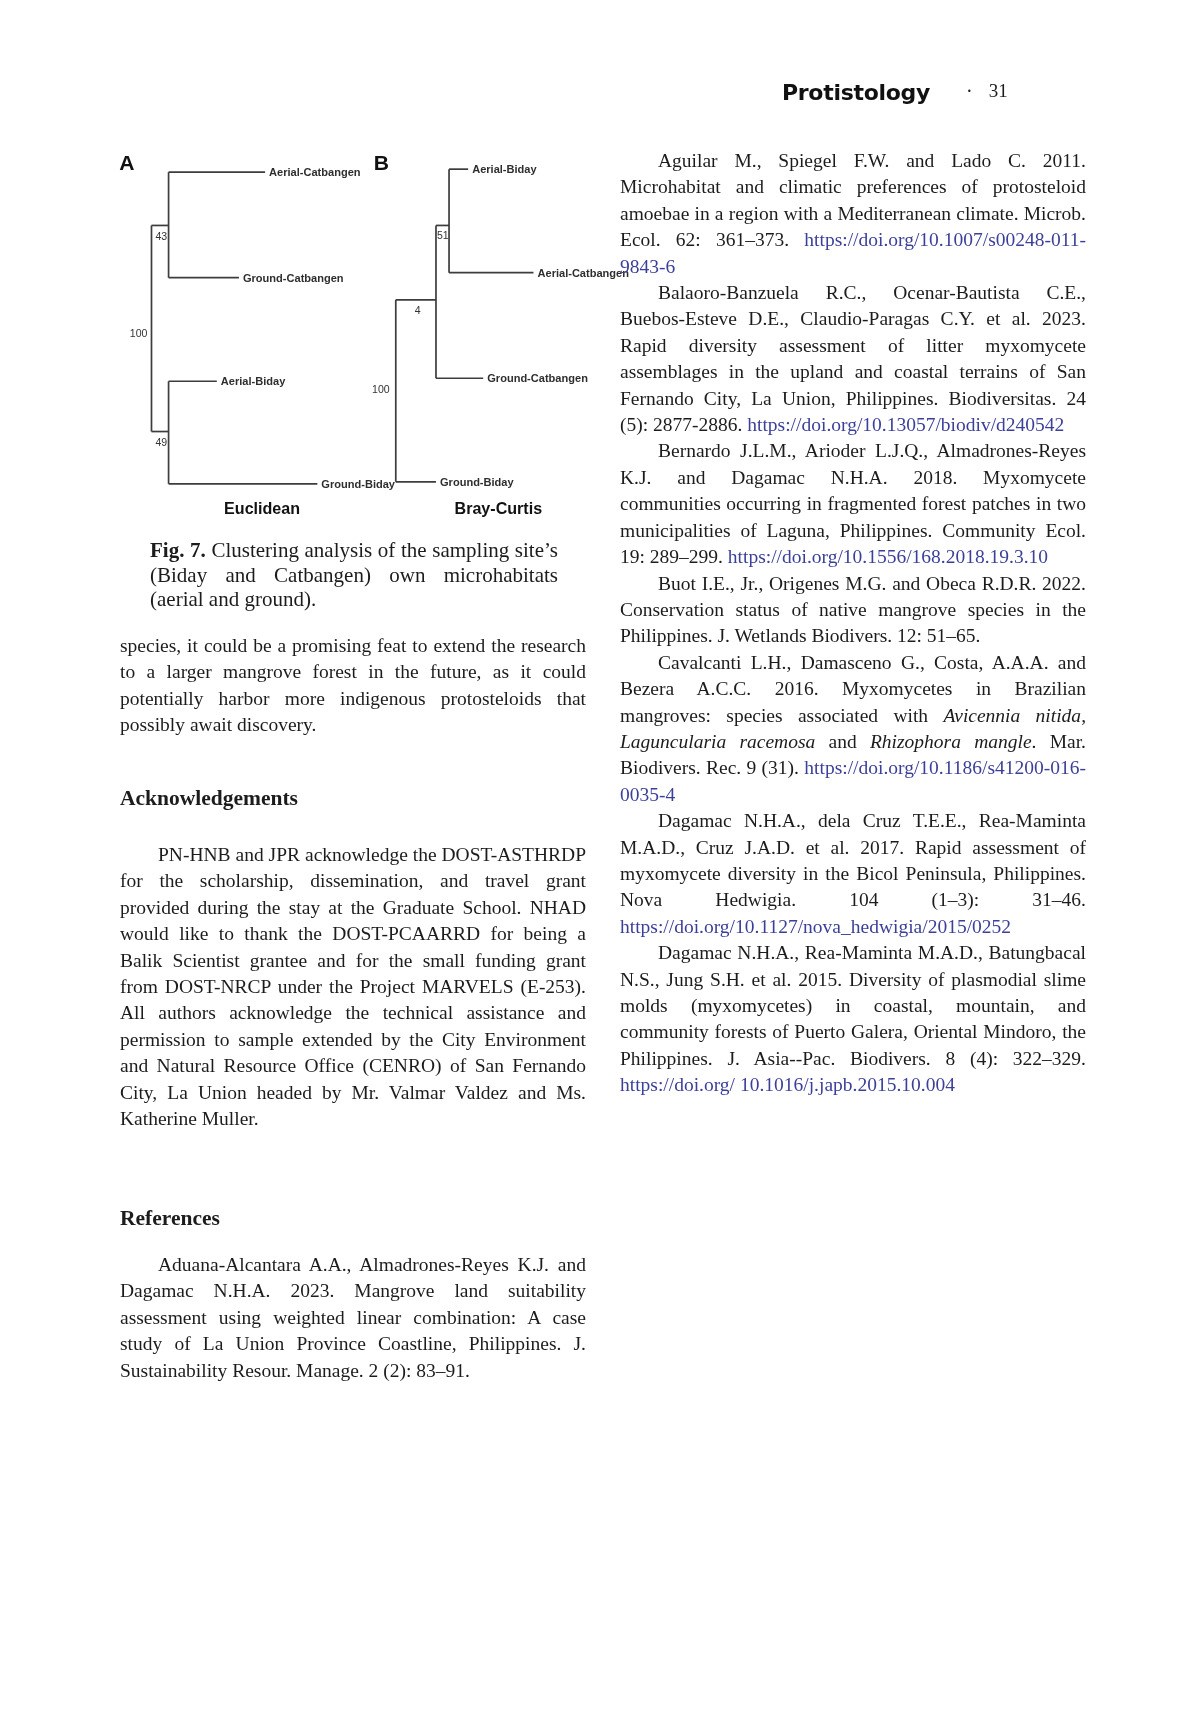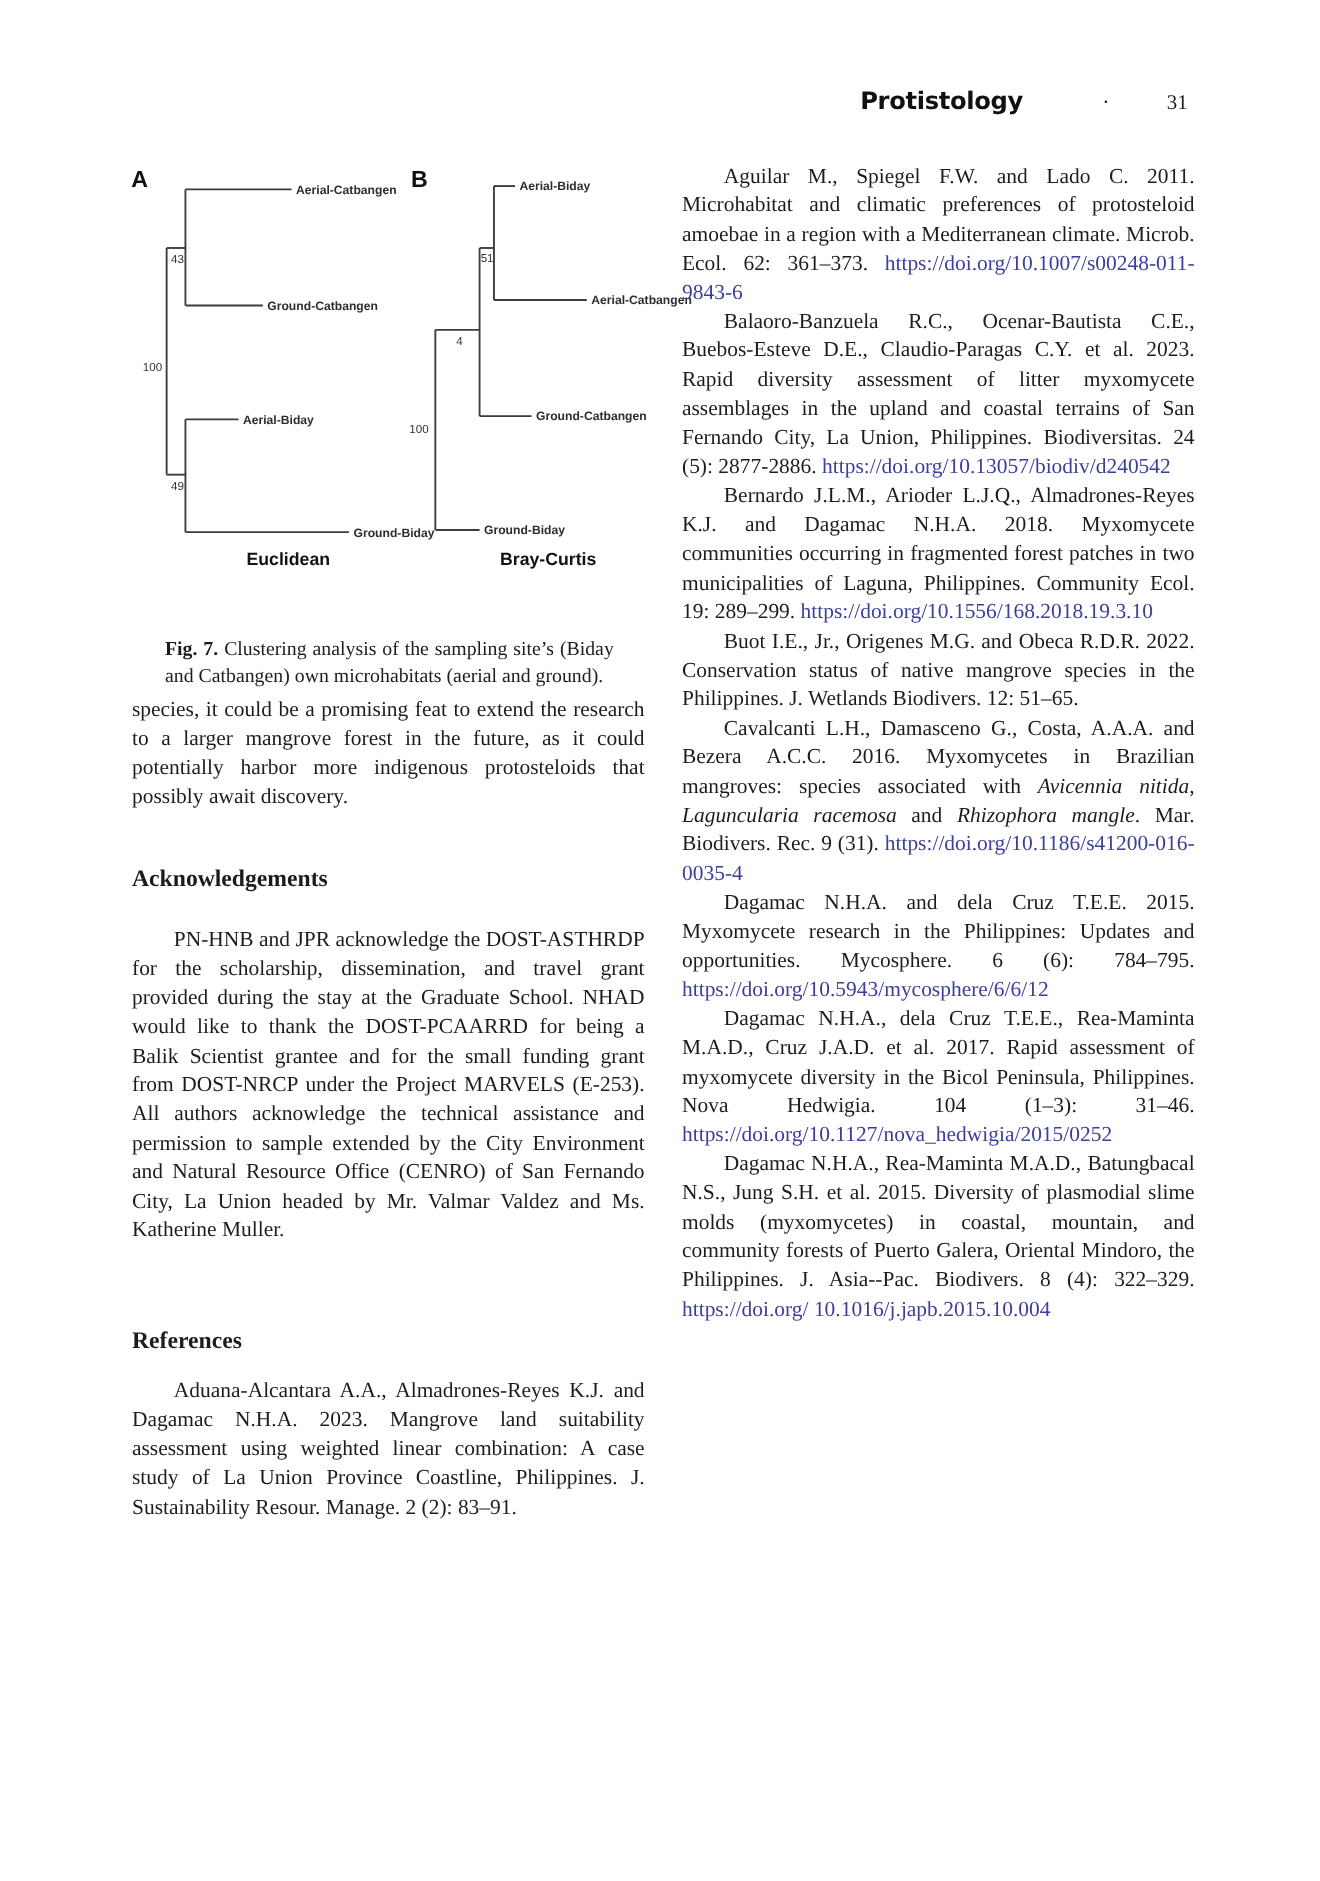--- a/index.html
+++ b/index.html
@@ -10,41 +10,41 @@
   * { margin: 0; padding: 0; box-sizing: border-box; }
   html, body { background: #ffffff; }
   body {
     width: 1200px; height: 1710px; position: relative;
     font-family: "Liberation Serif", serif;
     color: var(--text-color);
     overflow: hidden;
   }
   .header {
     position: absolute; top: 80px; left: 782px;
-    display: flex; align-items: flex-end; gap: 36px;
+    display: flex; align-items: flex-start;
   }
   .journal-name {
     font-family: "DejaVu Sans", sans-serif;
     font-weight: bold; font-size: 22px; letter-spacing: -0.3px;
     color: #111;
   }
   .header-dot { margin-left: 36px; font-size: 20px; }
   .page-number { margin-left: 16px; font-size: 19px; }
 
   .figure-svg { position: absolute; left: 110px; top: 140px; overflow: visible; }
   .figure-svg line { stroke: var(--line-color); stroke-width: 1.7; }
   .figure-svg text { font-family: "Liberation Sans", sans-serif; }
   .leaf-label { font-size: 11px; font-weight: bold; fill: #2e2e2e; }
   .support { font-size: 10.5px; fill: #333333; }
   .panel-label { font-size: 21px; font-weight: bold; fill: #111111; }
   .method-label { font-size: 16px; font-weight: bold; fill: #111111; text-anchor: middle; }
 
   .caption {
     position: absolute; left: 150px; top: 538px; width: 408px;
-    font-size: 18px; line-height: 24.6px; text-align: justify; margin-top: 39px;
+    font-size: 21px; line-height: 24.6px; text-align: justify;
   }
   .cap-label { font-weight: bold; }
 
   .body-par {
     position: absolute; left: 120px; top: 633px; width: 466px;
     font-size: 19.5px; line-height: 26.3px; text-align: justify;
   }
   .section-heading {
     position: absolute; left: 120px;
     font-size: 21.5px; font-weight: bold; text-align: center;
@@ -135,16 +135,15 @@
 <div class="refs" id="refs-left">
   <p class="ref"><span class="seg-plain">Aduana-Alcantara A.A., Almadrones-Reyes K.J. and Dagamac N.H.A. 2023. Mangrove land suitability assessment using weighted linear combination: A case study of La Union Province Coastline, Philippines. J. Sustainability Resour. Manage. 2 (2): 83–91.</span></p>
 </div>
 
 <div class="refs" id="refs-right">
   <p class="ref"><span class="seg-plain">Aguilar M., Spiegel F.W. and Lado C. 2011. Microhabitat and climatic preferences of protosteloid amoebae in a region with a Mediterranean climate. Microb. Ecol. 62: 361–373. </span><a href="#" class="seg-link">https://doi.org/10.1007/s00248-011-9843-6</a></p>
   <p class="ref"><span class="seg-plain">Balaoro-Banzuela R.C., Ocenar-Bautista C.E., Buebos-Esteve D.E., Claudio-Paragas C.Y. et al. 2023. Rapid diversity assessment of litter myxomycete assemblages in the upland and coastal terrains of San Fernando City, La Union, Philippines. Biodiversitas. 24 (5): 2877-2886. </span><a href="#" class="seg-link">https://doi.org/10.13057/biodiv/d240542</a></p>
   <p class="ref"><span class="seg-plain">Bernardo J.L.M., Arioder L.J.Q., Almadrones-Reyes K.J. and Dagamac N.H.A. 2018. Myxomycete communities occurring in fragmented forest patches in two municipalities of Laguna, Philippines. Community Ecol. 19: 289–299. </span><a href="#" class="seg-link">https://doi.org/10.1556/168.2018.19.3.10</a></p>
   <p class="ref"><span class="seg-plain">Buot I.E., Jr., Origenes M.G. and Obeca R.D.R. 2022. Conservation status of native mangrove species in the Philippines. J. Wetlands Biodivers. 12: 51–65.</span></p>
   <p class="ref"><span class="seg-plain">Cavalcanti L.H., Damasceno G., Costa, A.A.A. and Bezera A.C.C. 2016. Myxomycetes in Brazilian mangroves: species associated with </span><span class="seg-italic">Avicennia nitida</span><span class="seg-plain">, </span><span class="seg-italic">Laguncularia racemosa</span><span class="seg-plain"> and </span><span class="seg-italic">Rhizophora mangle</span><span class="seg-plain">. Mar. Biodivers. Rec. 9 (31). </span><a href="#" class="seg-link">https://doi.org/10.1186/s41200-016-0035-4</a></p>
-  <p class="ref"><span class="seg-plain">Dagamac N.H.A. and dela Cruz T.E.E. 2015. Myxomycete research in the Philippines: Updates and opportunities. Mycosphere. 6 (6): 784–795. </span><a href="#" class="seg-link">https://doi.org/10.5943/mycosphere/6/6/12</a></p>
   <p class="ref"><span class="seg-plain">Dagamac N.H.A., dela Cruz T.E.E., Rea-Maminta M.A.D., Cruz J.A.D. et al. 2017. Rapid assessment of myxomycete diversity in the Bicol Peninsula, Philippines. Nova Hedwigia. 104 (1–3): 31–46. </span><a href="#" class="seg-link">https://doi.org/10.1127/nova_hedwigia/2015/0252</a></p>
   <p class="ref"><span class="seg-plain">Dagamac N.H.A., Rea-Maminta M.A.D., Batungbacal N.S., Jung S.H. et al. 2015. Diversity of plasmodial slime molds (myxomycetes) in coastal, mountain, and community forests of Puerto Galera, Oriental Mindoro, the Philippines. J. Asia--Pac. Biodivers. 8 (4): 322–329. </span><a href="#" class="seg-link">https://doi.org/ 10.1016/j.japb.2015.10.004</a></p>
 </div>
 
 </body></html>

